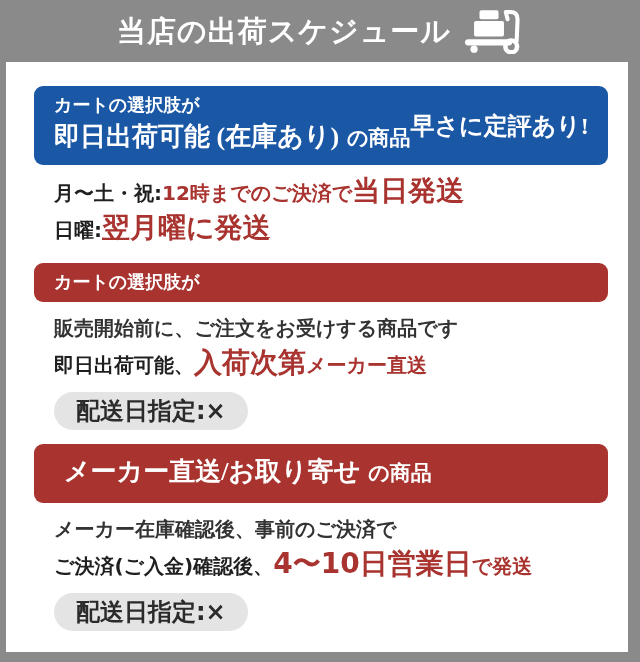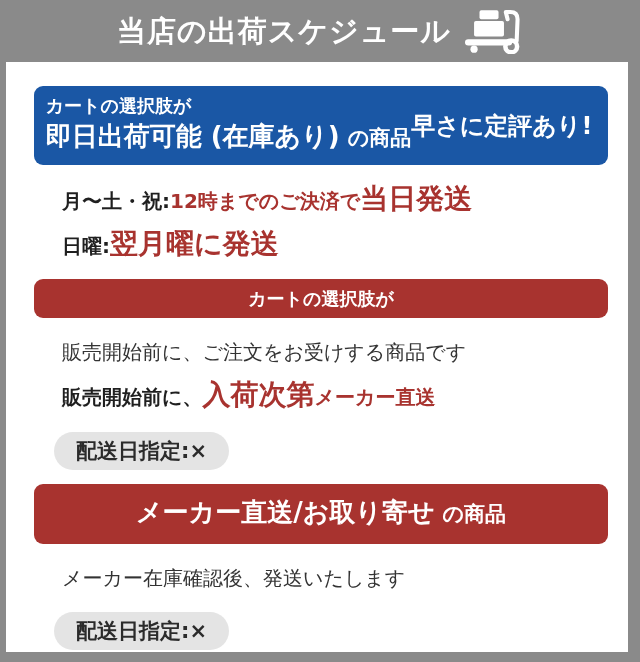--- a/index.html
+++ b/index.html
@@ -23,46 +23,46 @@
     height:590px;box-sizing:border-box;
     padding:24px 20px 0 28px;
     overflow:hidden;
   }
   .section{margin-bottom:14px}
 
   
   .sec-header{
     border-radius:9px;color:#ffffff;
     padding:7px 20px;
-    display:flex;align-items:center;justify-content:center;
+    display:flex;align-items:center;justify-content:space-between;font-family:Liberation Serif, serif;
   }
   .sec-header.blue{background:#1a57a5}
   .sec-header.red{background:#a8332f}
   .h-line1{font-size:18px;font-weight:bold;line-height:25px}
   .h-line2{line-height:37px;white-space:nowrap}
   .h-big{font-size:26px;font-weight:bold}
   .h-suffix{font-size:21px;font-weight:bold;margin-left:8px}
   .side-note{font-size:24px;font-weight:bold;white-space:nowrap;padding-right:4px}
-  .sec-header.single{padding:10px 12px}
+  .sec-header.single{padding:10px 30px}
   .sec-header.single .h-line2{line-height:36px}
 
   
   .sec-body{padding:10px 0 0 20px}
-  .b-line{margin:8px;line-height:32px;white-space:nowrap}
+  .b-line{margin:0;line-height:32px;white-space:nowrap}
   .b-line.tall{line-height:34px}
   .b-label{font-size:20px;font-weight:bold;color:#1f1f1f}
-  .b-plain{font-size:20px;font-weight:400;color:#333333}
+  .b-plain{font-size:20px;font-weight:700;color:#333333}
   .r-small{font-size:20px;font-weight:bold;color:#a8332f}
   .r-big{font-size:28px;font-weight:bold;color:#a8332f}
 
   
   .pill{
     display:inline-block;background:#e4e4e4;border-radius:22px;
     padding:6px 22px;margin-top:8px;
-    font-size:21px;font-weight:bold;color:#2b2b2b;line-height:26px;
+    font-size:24px;font-weight:bold;color:#2b2b2b;line-height:26px;
   }
 </style>
 </head>
 <body>
 
 <div class="title-band">
   <h1 class="title" style="margin:0">当店の出荷スケジュール</h1>
   <span>
     <svg class="title-icon" viewBox="0 0 64 50" aria-hidden="true">
       <g fill="#ffffff">
@@ -103,33 +103,36 @@
     <div class="sec-header red">
       <div>
         <div class="h-line1">カートの選択肢が</div>
       </div>
     </div>
     <div class="sec-body">
       <p class="b-line">
         <span class="b-plain">販売開始前に、ご注文をお受けする商品です</span>
       </p>
       <p class="b-line tall">
-        <span class="b-label">販売開始前に、</span><span class="r-big">入荷次第</span><span class="r-small">メーカー直送</span>
+        <span class="b-label">即日出荷可能、</span><span class="r-big">入荷次第</span><span class="r-small">メーカー直送</span>
       </p>
       <span class="pill">配送日指定:×</span>
     </div>
   </div>
 
   <div class="section">
     <div class="sec-header red single">
       <div class="h-line2">
         <span class="h-big">メーカー直送/お取り寄せ</span><span class="h-suffix">の商品</span>
       </div>
     </div>
     <div class="sec-body">
       <p class="b-line">
-        <span class="b-plain">メーカー在庫確認後、発送いたします</span>
+        <span class="b-plain">メーカー在庫確認後、事前のご決済で</span>
+      </p>
+      <p class="b-line tall">
+        <span class="b-label">ご決済(ご入金)確認後、</span><span class="r-big">4〜10日営業日</span><span class="r-small">で発送</span>
       </p>
       <span class="pill">配送日指定:×</span>
     </div>
   </div>
 
 </div>
 
 </body></html>

